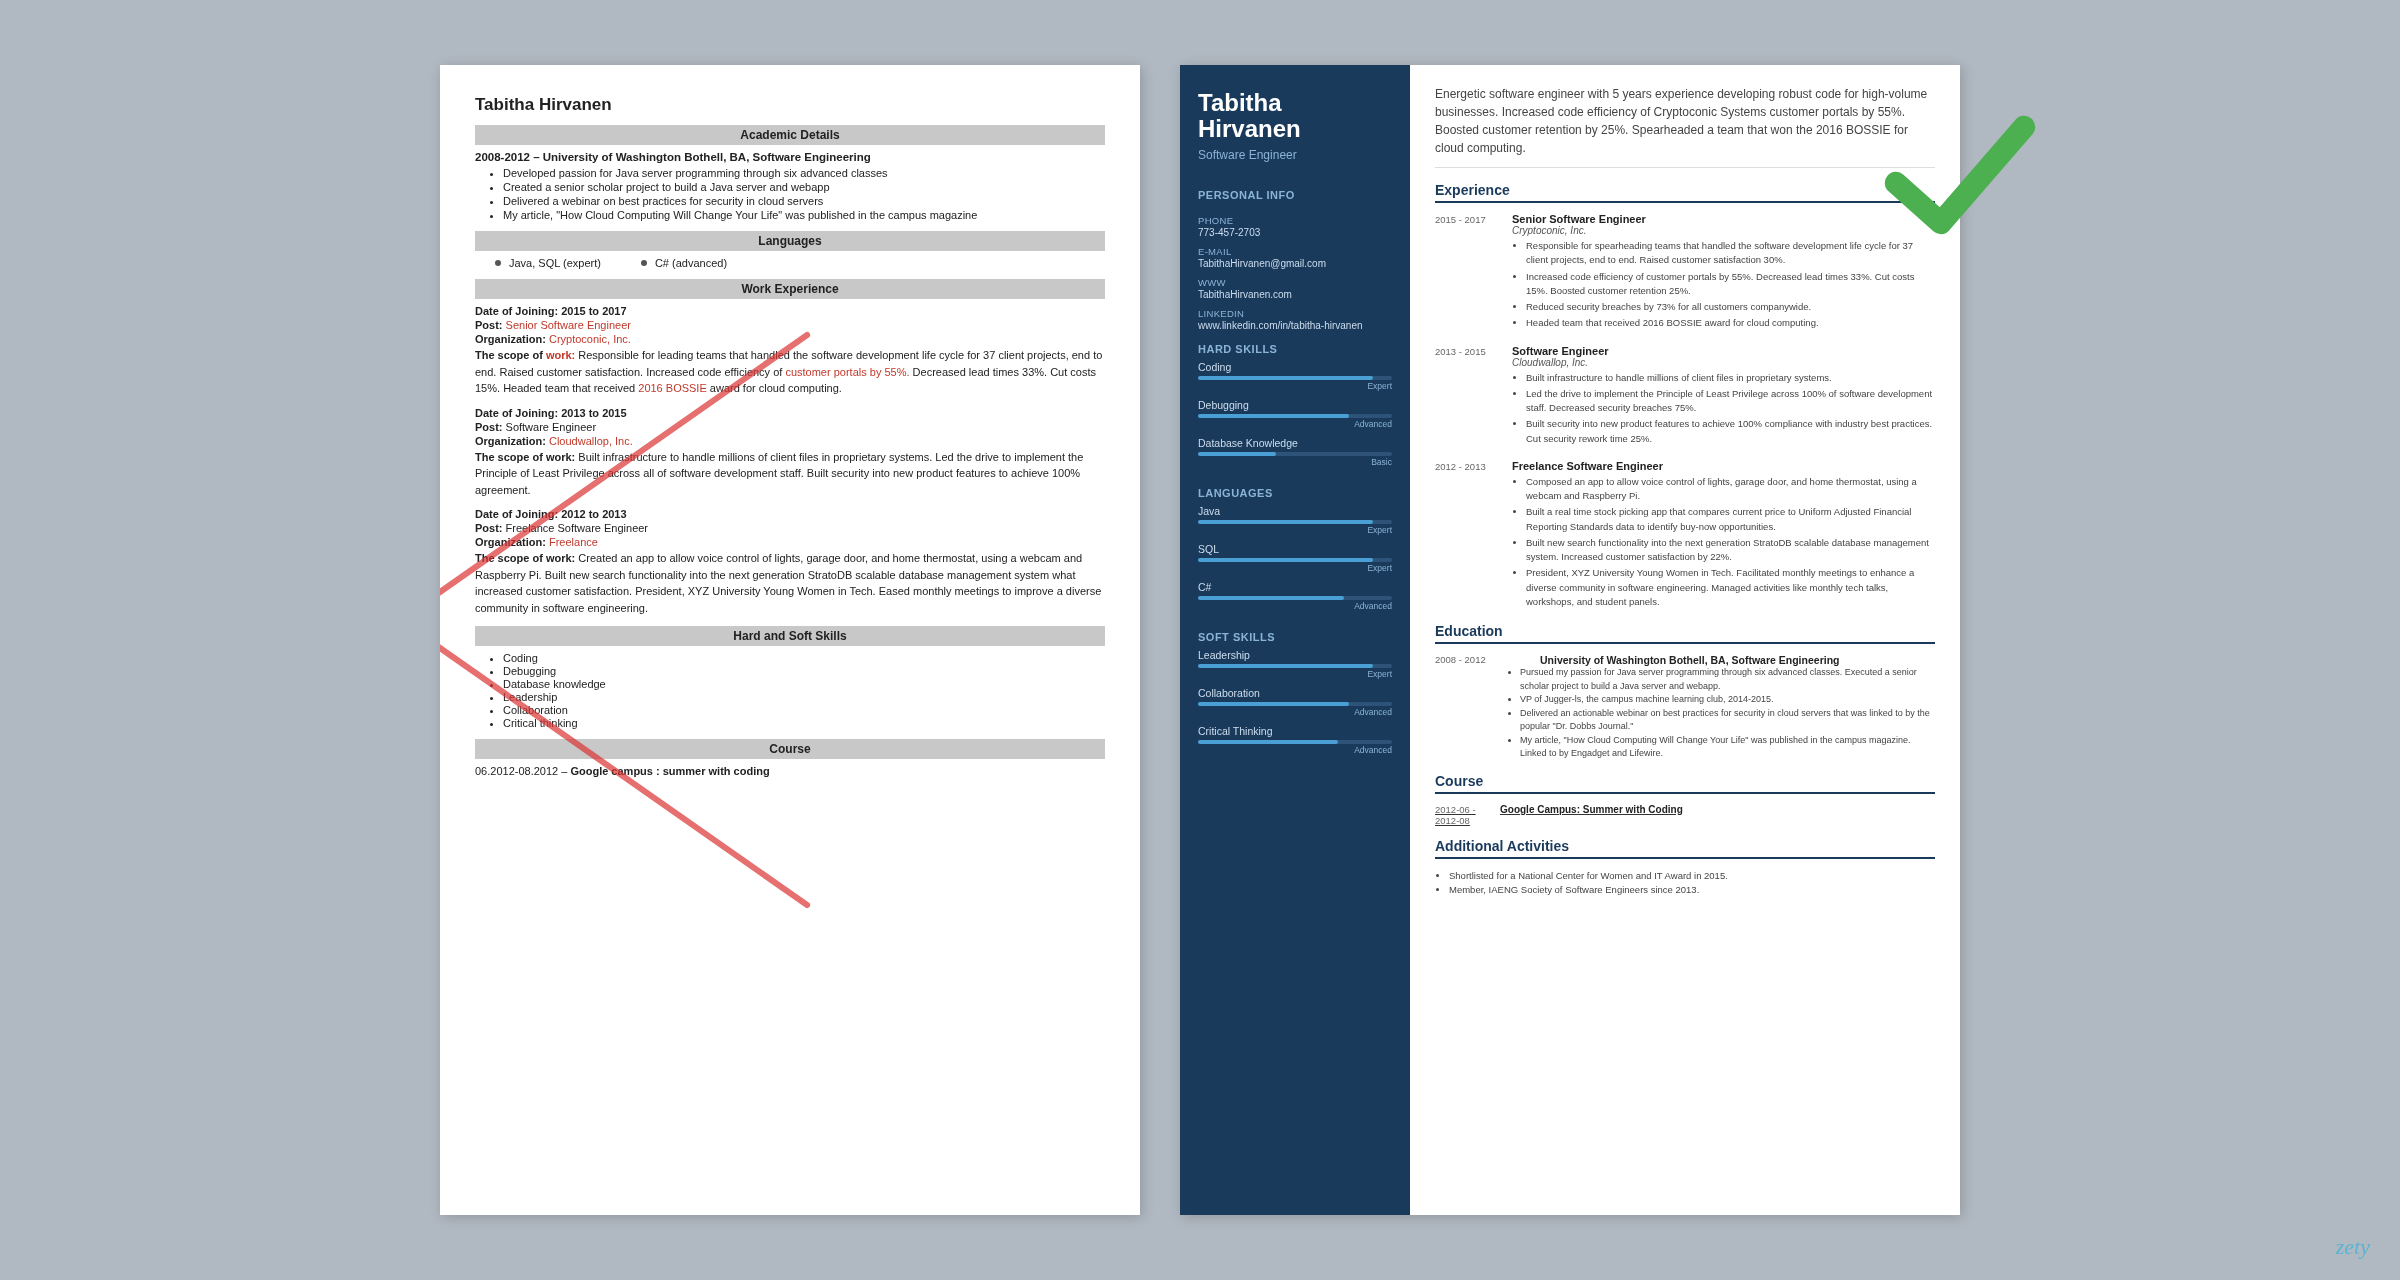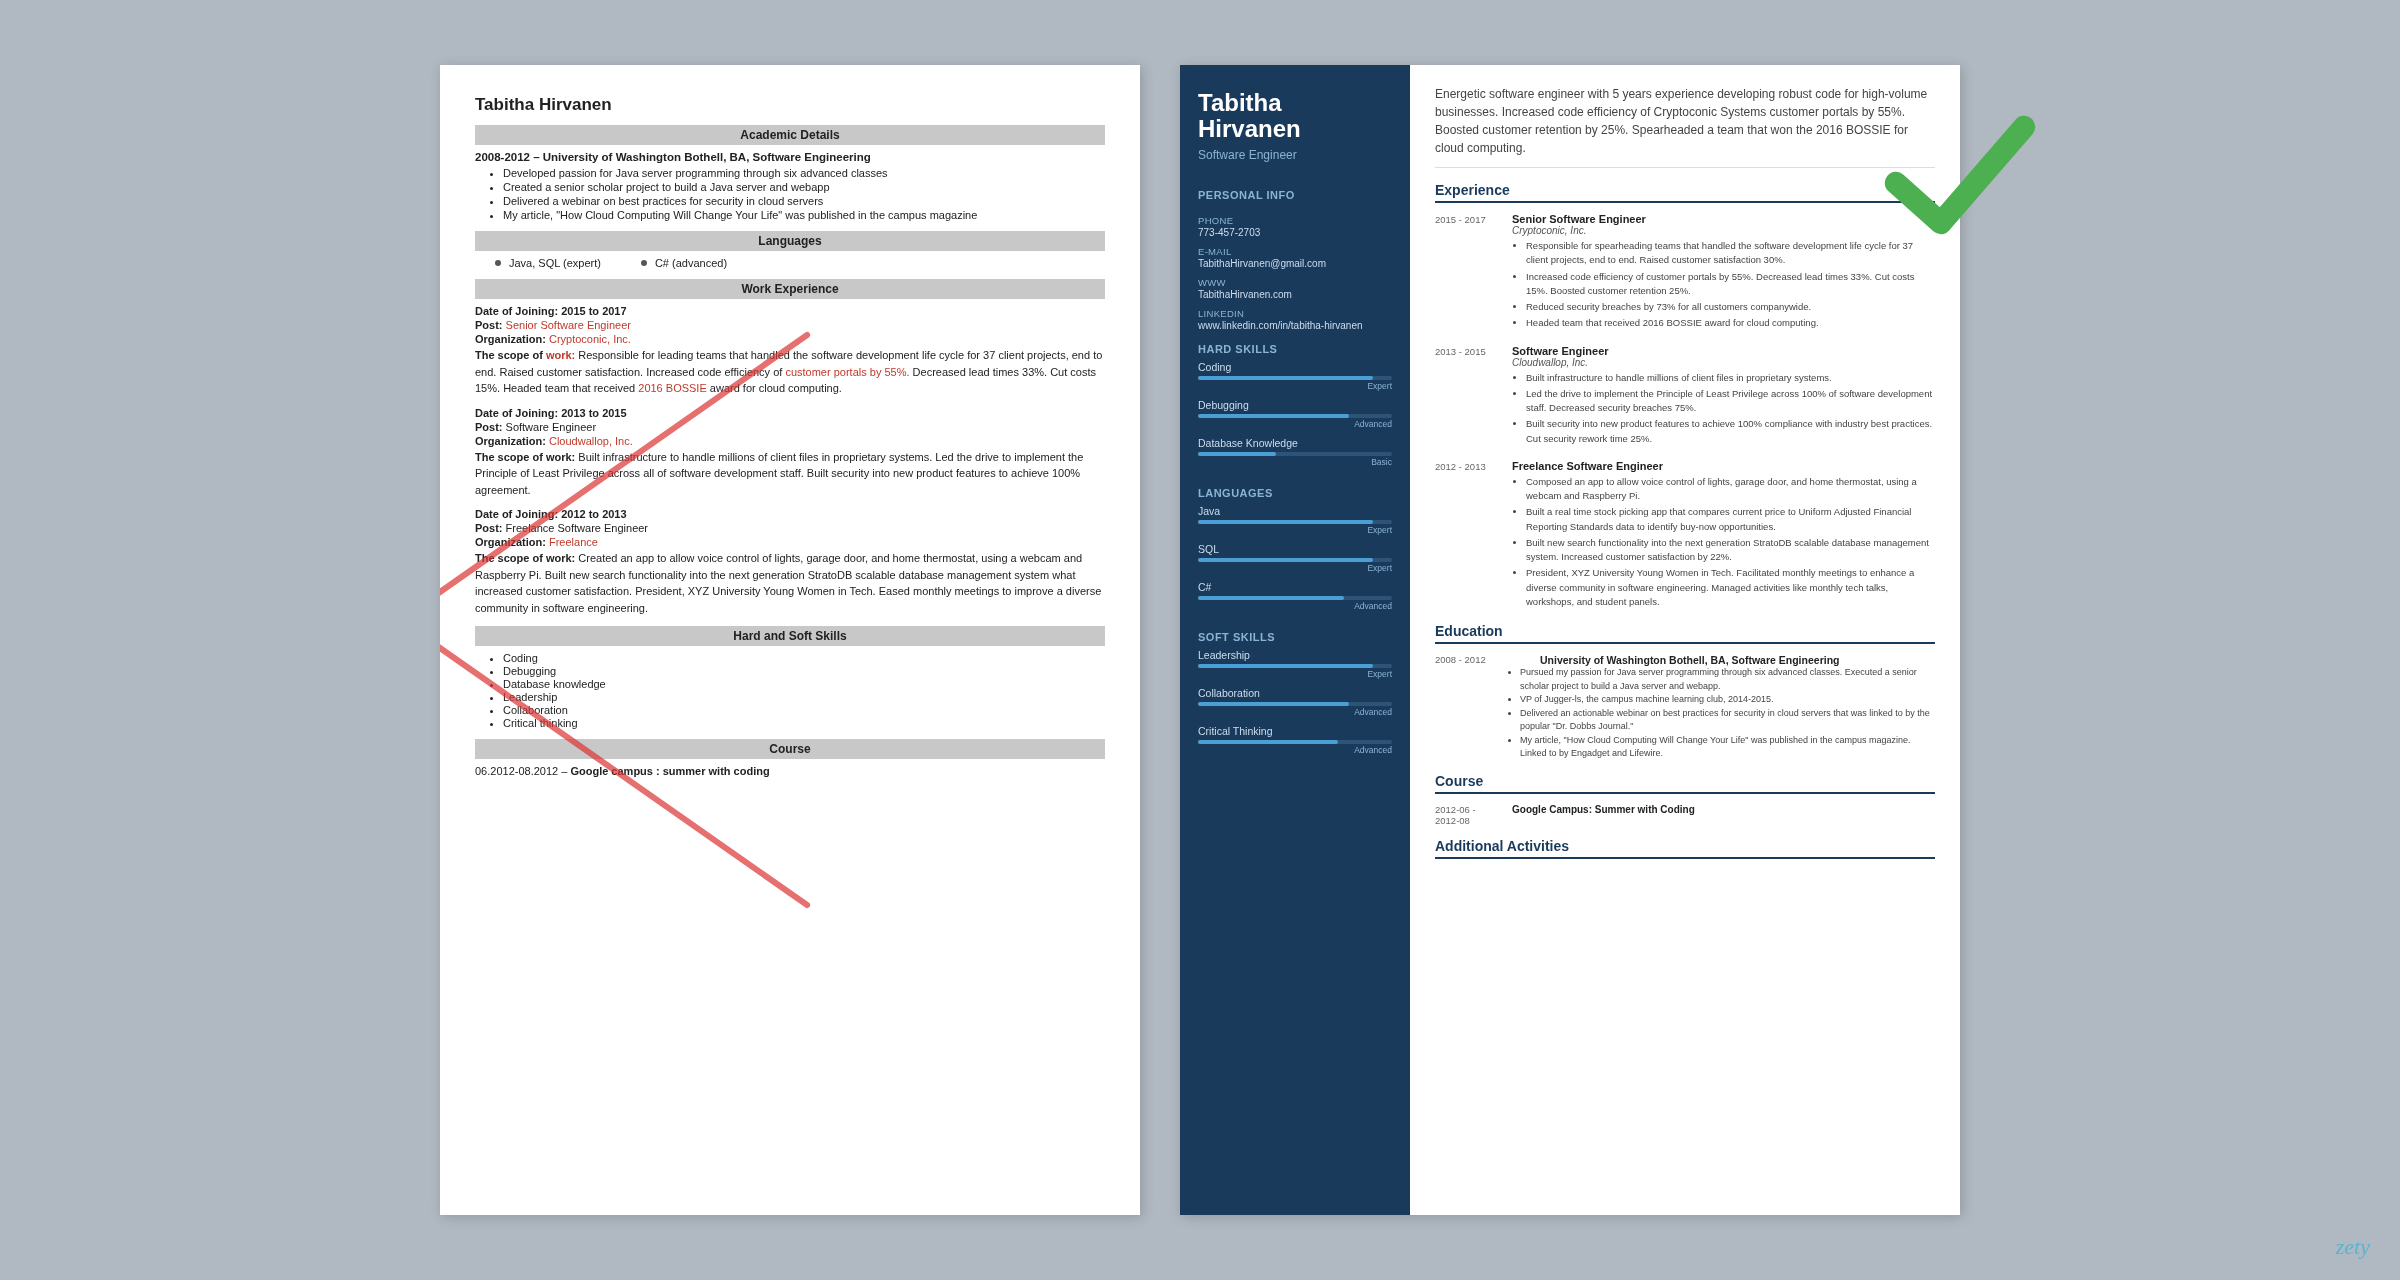--- a/index.html
+++ b/index.html
@@ -331,23 +331,24 @@
     }
     .main-content .edu-bullets {
       margin-left: 8px;
       font-size: 9px;
       color: #444;
       line-height: 1.5;
     }
 
     .main-content .course-entry {
       display: flex;
-      gap: 12px;
+      gap: 0;
       font-size: 10px;
       margin-bottom: 4px;
+      text-decoration: underline;
     }
     .main-content .course-dates {
       font-size: 9.5px;
       color: #666;
       width: 65px;
       flex-shrink: 0;
     }
     .main-content .course-name {
       font-weight: bold;
       color: #222;
@@ -611,20 +612,24 @@
 
     <div class="section-header">Course</div>
     <div id="course-container">
         <div class="course-entry">
       <div class="course-dates">2012-06 - 2012-08</div>
       <div class="course-name">Google Campus: Summer with Coding</div>
     </div>
       </div>
 
     <div class="section-header">Additional Activities</div>
+    <ul class="activities-bullets" id="activities-container">
+        <li>Shortlisted for a National Center for Women and IT Award in 2015.</li>
+        <li>Member, IAENG Society of Software Engineers since 2013.</li>
+      </ul>
 
   </div>
 
   <div class="check-overlay">
     <svg class="check-svg" viewBox="0 0 100 100">
       <polyline points="10,55 38,80 90,20" stroke="#4caf50" stroke-width="14" fill="none" stroke-linecap="round" stroke-linejoin="round"></polyline>
     </svg>
   </div>
 
 </div>

